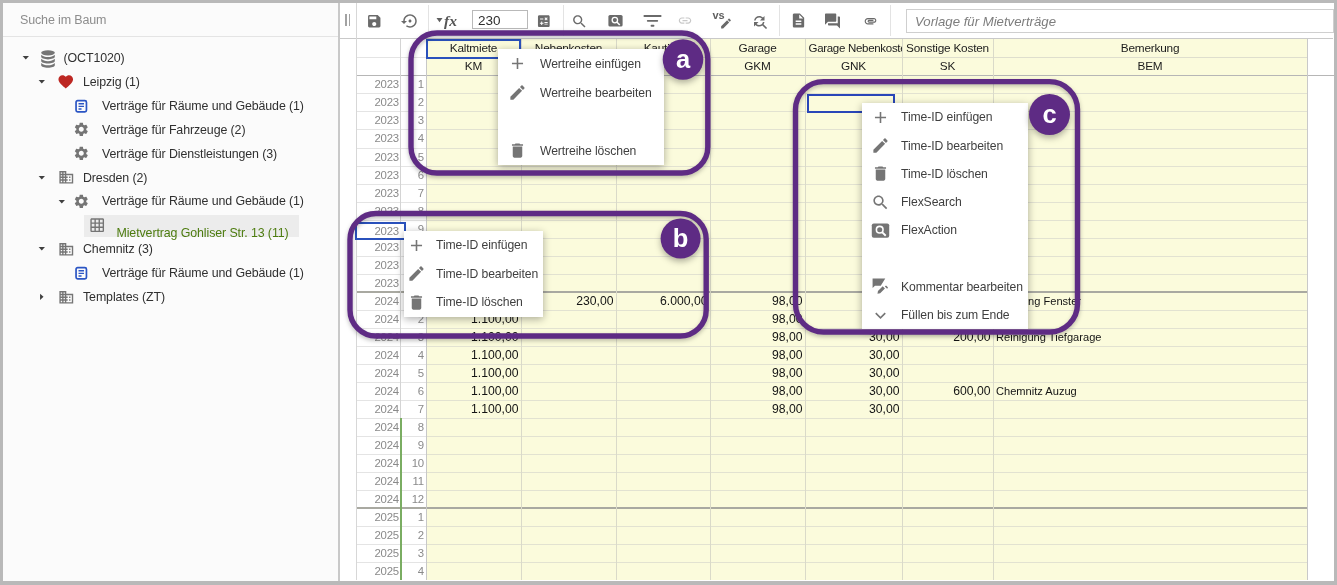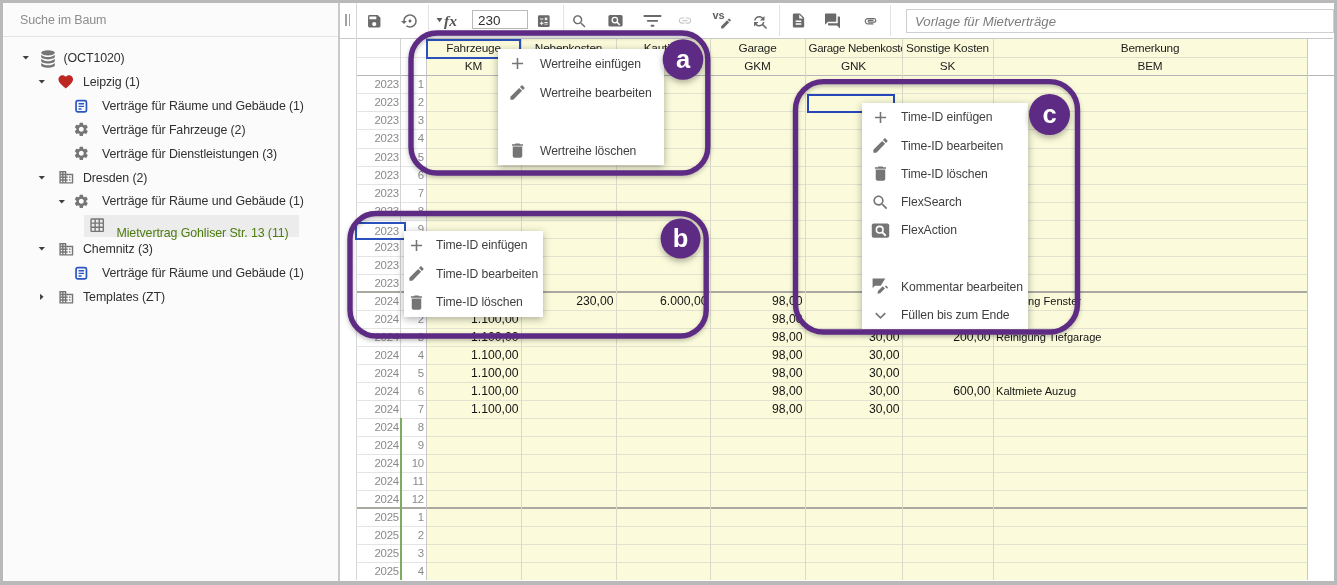--- a/index.html
+++ b/index.html
@@ -211,21 +211,21 @@
 <div class="abs" style="left:400px;top:38.6px;width:1px;height:541.8px;background:#d4d4d4;z-index:2;"></div>
 <div class="abs" style="left:426px;top:38.6px;width:1px;height:541.8px;background:#c8c8c8;z-index:2;"></div>
 <div class="abs" style="left:521px;top:39.2px;width:1px;height:541.2px;background:#dadac9;z-index:2;"></div>
 <div class="abs" style="left:616px;top:39.2px;width:1px;height:541.2px;background:#dadac9;z-index:2;"></div>
 <div class="abs" style="left:710px;top:39.2px;width:1px;height:541.2px;background:#dadac9;z-index:2;"></div>
 <div class="abs" style="left:805px;top:39.2px;width:1px;height:541.2px;background:#dadac9;z-index:2;"></div>
 <div class="abs" style="left:902px;top:39.2px;width:1px;height:541.2px;background:#dadac9;z-index:2;"></div>
 <div class="abs" style="left:993px;top:39.2px;width:1px;height:541.2px;background:#dadac9;z-index:2;"></div>
 <div class="abs" style="left:1307px;top:38.6px;width:1.2px;height:541.8px;background:#c9c9c9;z-index:2;"></div>
 <div class="abs" style="left:399.6px;top:417.875px;width:2.8px;height:162.525px;background:#7aad62;z-index:3;"></div>
-<div class="txt" style="left:473.5px;transform:translate(-50%,-50%);top:48.05px;font-size:11.8px;color:#1c1c1c;z-index:3;letter-spacing:-0.2px;">Fahrzeuge</div>
+<div class="txt" style="left:473.5px;transform:translate(-50%,-50%);top:48.05px;font-size:11.8px;color:#1c1c1c;z-index:3;letter-spacing:-0.2px;">Kaltmiete</div>
 <div class="txt" style="left:473.5px;transform:translate(-50%,-50%);top:65.75px;font-size:11.8px;color:#1c1c1c;z-index:3;letter-spacing:-0.2px;">KM</div>
 <div class="txt" style="left:568.5px;transform:translate(-50%,-50%);top:48.05px;font-size:11.8px;color:#1c1c1c;z-index:3;letter-spacing:-0.2px;">Nebenkosten</div>
 <div class="txt" style="left:568.5px;transform:translate(-50%,-50%);top:65.75px;font-size:11.8px;color:#1c1c1c;z-index:3;letter-spacing:-0.2px;">NK</div>
 <div class="txt" style="left:663px;transform:translate(-50%,-50%);top:48.05px;font-size:11.8px;color:#1c1c1c;z-index:3;letter-spacing:-0.2px;">Kaution</div>
 <div class="txt" style="left:663px;transform:translate(-50%,-50%);top:65.75px;font-size:11.8px;color:#1c1c1c;z-index:3;letter-spacing:-0.2px;">KT</div>
 <div class="txt" style="left:757.5px;transform:translate(-50%,-50%);top:48.05px;font-size:11.8px;color:#1c1c1c;z-index:3;letter-spacing:-0.2px;">Garage</div>
 <div class="txt" style="left:757.5px;transform:translate(-50%,-50%);top:65.75px;font-size:11.8px;color:#1c1c1c;z-index:3;letter-spacing:-0.2px;">GKM</div>
 <div class="txt" style="left:808.5px;top:48.05px;width:93px;overflow:hidden;transform:translateY(-50%);font-size:11.5px;letter-spacing:-0.3px;color:#1c1c1c;z-index:3">Garage Nebenkosten</div>
 <div class="txt" style="left:853.5px;transform:translate(-50%,-50%);top:65.75px;font-size:11.8px;color:#1c1c1c;z-index:3;letter-spacing:-0.2px;">GNK</div>
 <div class="txt" style="left:947.5px;transform:translate(-50%,-50%);top:48.05px;font-size:11.8px;color:#1c1c1c;z-index:3;letter-spacing:-0.2px;">Sonstige Kosten</div>
@@ -305,21 +305,21 @@
 <div class="txt" style="right:534.5px;top:390.837px;transform:translateY(-50%);font-size:12.2px;color:#141414;z-index:3;">98,00</div>
 <div class="txt" style="right:534.5px;top:408.863px;transform:translateY(-50%);font-size:12.2px;color:#141414;z-index:3;">98,00</div>
 <div class="txt" style="right:437.5px;top:336.762px;transform:translateY(-50%);font-size:12.2px;color:#141414;z-index:3;">30,00</div>
 <div class="txt" style="right:437.5px;top:354.787px;transform:translateY(-50%);font-size:12.2px;color:#141414;z-index:3;">30,00</div>
 <div class="txt" style="right:437.5px;top:372.812px;transform:translateY(-50%);font-size:12.2px;color:#141414;z-index:3;">30,00</div>
 <div class="txt" style="right:437.5px;top:390.837px;transform:translateY(-50%);font-size:12.2px;color:#141414;z-index:3;">30,00</div>
 <div class="txt" style="right:437.5px;top:408.863px;transform:translateY(-50%);font-size:12.2px;color:#141414;z-index:3;">30,00</div>
 <div class="txt" style="right:346.5px;top:336.762px;transform:translateY(-50%);font-size:12.2px;color:#141414;z-index:3;">200,00</div>
 <div class="txt" style="left:996px;top:336.762px;transform:translateY(-50%);font-size:11.1px;color:#141414;z-index:3;">Reinigung Tiefgarage</div>
 <div class="txt" style="right:346.5px;top:390.837px;transform:translateY(-50%);font-size:12.2px;color:#141414;z-index:3;">600,00</div>
-<div class="txt" style="left:996px;top:390.837px;transform:translateY(-50%);font-size:11.1px;color:#141414;z-index:3;">Kaltmiete Auzug</div>
+<div class="txt" style="left:996px;top:390.837px;transform:translateY(-50%);font-size:11.1px;color:#141414;z-index:3;">Chemnitz Auzug</div>
 <div class="abs" style="left:426px;top:39px;width:94.5px;height:19.5px;border:2.8px solid #2a51bc;z-index:5"></div>
 <div class="abs" style="left:354.6px;top:221.9px;width:51.5px;height:17.8px;border:2.3px solid #2a51bc;background:#fff;z-index:5"></div>
 <div class="abs" style="left:807px;top:94.3px;width:88px;height:18.8px;border:2.8px solid #2946b8;z-index:5"></div>
 <div class="txt" style="right:938px;top:230.9px;transform:translateY(-50%);font-size:11.4px;color:#8a8a8a;z-index:6;letter-spacing:-0.2px;">2023</div>
 <div class="menu" style="left:497.5px;top:49.3px;width:166.5px;height:116px;">
 <div class="mi" style="top:0px;height:29px;">
 <svg style="left:10px;top:50%;margin-top:-9.5px;" width="19" height="19" viewBox="0 0 24 24">
           <path fill="#757575" d="M19 13h-6v6h-2v-6H5v-2h6V5h2v6h6v2z"></path>
         </svg>
 <span style="position:absolute;left:42.5px;top:50%;transform:translateY(-50%);">Wertreihe einfügen</span>

